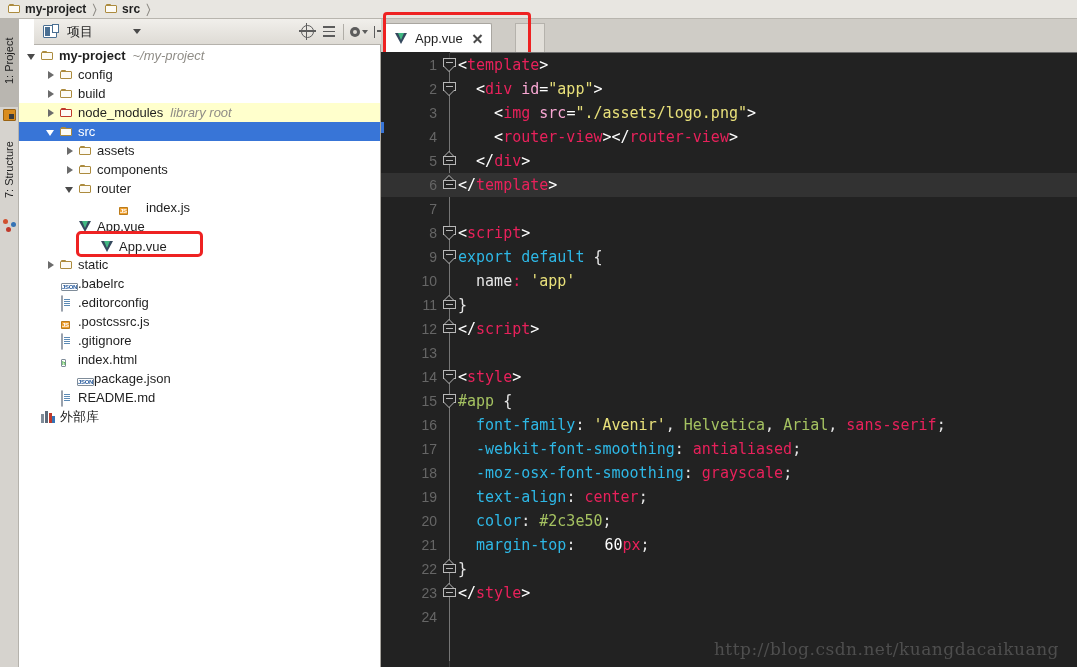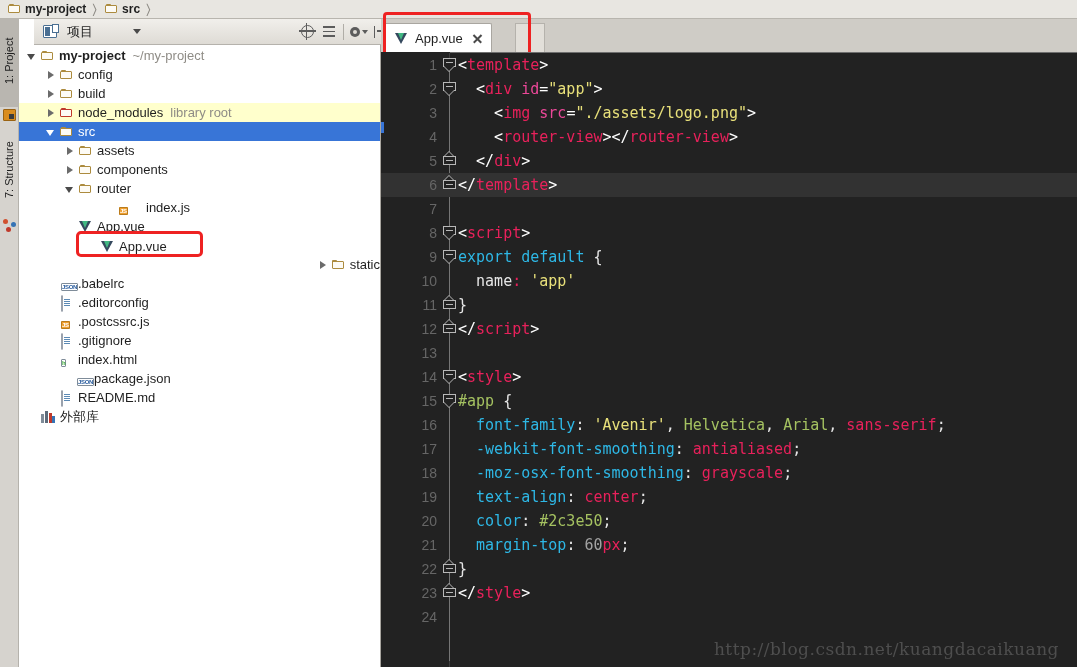--- a/index.html
+++ b/index.html
@@ -133,21 +133,21 @@
     content:"";position:absolute;left:3px;top:2px;width:0;height:0;
     border-top:4px solid transparent;border-bottom:4px solid transparent;border-left:6px solid #6b6b6b;
   }
   .arrow.open:after{
     content:"";position:absolute;left:1px;top:3.5px;width:0;height:0;
     border-left:4.5px solid transparent;border-right:4.5px solid transparent;border-top:6px solid #4a4a4a;
   }
   .trow.sel .arrow.open:after{border-top-color:#ffffff;}
   .tlabel{margin-left:5px;}
   .tlabel.bold{font-weight:bold;}
-  .tsub{margin-left:7px;color:#8f8c86;}
+  .tsub{margin-left:7px;color:#8f8c86;font-style:italic;}
   .trow.lib .tsub{color:#8f8c86;}
 
   
   .fico{width:13px;height:13px;position:relative;flex:0 0 13px;}
   .doc{
     width:11px;height:13px;background:#fdfdfd;border:1px solid #9aa2ad;box-sizing:border-box;border-radius:1px;
     position:relative;margin-left:1px;
   }
   .doc i{position:absolute;left:2px;width:6px;height:1px;background:#5c8ab5;display:block;}
   .doc i:nth-child(1){top:3px;}
@@ -272,28 +272,28 @@
   .fold-end:after{content:"";position:absolute;left:2px;top:2.6px;width:7px;height:1.4px;background:#b8b8b8;}
   .fold-cap{
     position:absolute;left:0.6px;top:-2.5px;width:0;height:0;
     border-left:5.5px solid transparent;border-right:5.5px solid transparent;border-bottom:5px solid #222;
     filter:drop-shadow(0 -1px 0 #b8b8b8);
   }
 
   
   .t-tag{color:#e8215b;}
   .t-punct{color:#ffffff;}
-  .t-attr{color:#ec4899;}
+  .t-attr{color:#f9a8d4;}
   .t-str{color:#e8e07a;}
   .t-kw{color:#2eb8e6;}
   .t-plain{color:#e6e6e6;}
   .t-sel{color:#a5c261;}
   .t-prop{color:#2eb8e6;}
   .t-val{color:#e8215b;}
-  .t-num{color:#a3a3a3;}
+  .t-num{color:#ffffff;margin-left:20px;}
   .t-numsuffix{color:#e8215b;}
   .t-hex{color:#a5c261;}
 
   .watermark{
     position:absolute;right:18px;bottom:8px;
     font-family:"DejaVu Serif","Liberation Serif",serif;
     font-size:17px;color:#4e4e4e;letter-spacing:0.5px;
   }
   .left-blue{
     position:absolute;left:381px;top:122px;width:3px;height:11px;background:#3875d7;
@@ -425,21 +425,21 @@
           <span style="width:4px;display:inline-block"></span>
           <span class="vue-ico"></span>
           <span class="tlabel">App.vue</span>
         </div>
         <div class="trow" style="padding-left: 45px;">
           <span class="arrow"></span>
           <span style="width:4px;display:inline-block"></span>
           <span class="fico"><span class="badge js">JS</span></span>
           <span class="tlabel">main.js</span>
         </div>
-        <div class="trow" style="padding-left: 26px; justify-content: flex-end;">
+        <div class="trow" style="padding-left: 26px;">
           <span class="arrow closed"></span>
           <span style="width:4px;display:inline-block"></span>
           <span class="folder-ico"></span>
           <span class="tlabel">static</span>
         </div>
         <div class="trow" style="padding-left: 26px;">
           <span class="arrow"></span>
           <span style="width:4px;display:inline-block"></span>
           <span class="fico"><span class="badge json">JSON</span></span>
           <span class="tlabel">.babelrc</span>

